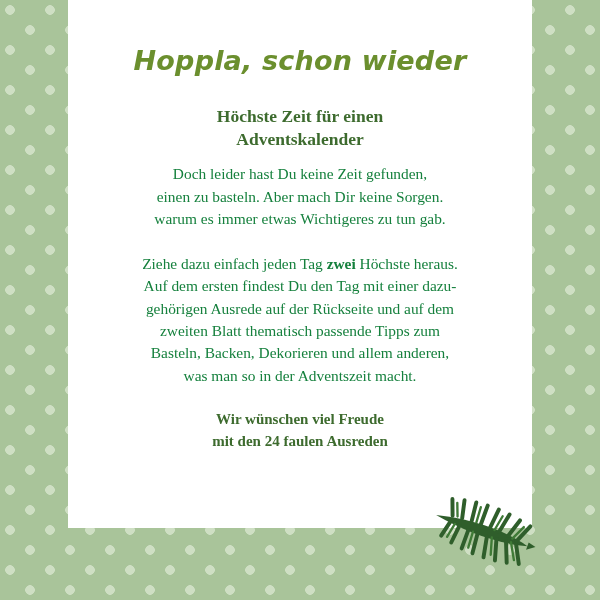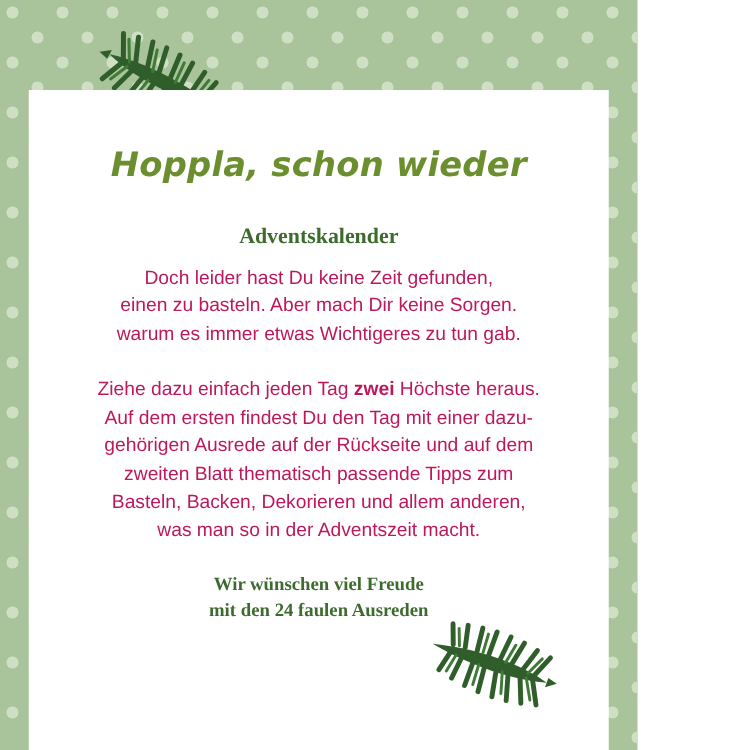--- a/index.html
+++ b/index.html
@@ -9,32 +9,32 @@
   body {
     width: 600px;
     height: 600px;
     background: #ffffff;
     font-family: "Liberation Serif", serif;
     overflow: hidden;
   }
 
   #card {
     position: relative;
-    width: 510px;
+    width: 600px;
     height: 600px;
     box-sizing: border-box;
     background-color: #a9c49a;
     
     background-image:
       radial-gradient(circle at 10px 10px, #cfdfc4 4.6px, transparent 5px),
       radial-gradient(circle at 30px 30px, #cfdfc4 4.6px, transparent 5px);
     background-size: 40px 40px, 40px 40px;
     background-position: 0 0, 0 0;
     display: flex;
-    align-items: flex-end;
+    align-items: flex-start;
     justify-content: center;
   }
 
   #paper {
     position: relative;
     width: 464px;
     height: 528px;
     background: #ffffff;
     box-sizing: border-box;
     padding: 44px 40px 30px 40px;
@@ -57,22 +57,22 @@
   .subhead {
     color: #3d6b2e;
     font-family: "Liberation Serif", serif;
     font-weight: bold;
     font-size: 17.5px;
     line-height: 1.33;
     margin: 0 0 12px 0;
   }
 
   .body-text {
-    color: #be185d;
-    font-family: Liberation Sans, sans-serif;
+    color: #15803d;
+    font-family: Liberation Serif, serif;
     font-size: 15.4px;
     line-height: 1.46;
     margin: 0 0 22px 0;
   }
 
   .body-text .b {
     font-weight: bold;
   }
 
   .closing {
@@ -142,20 +142,21 @@
     </g>
   </svg>
 
   <div id="paper">
 
     <div class="headline">
       <div>Hoppla, schon wieder</div>
     </div>
 
     <div class="subhead">
+      <div>Höchste Zeit für einen</div>
       <div>Adventskalender</div>
     </div>
 
     <div class="body-text">
       <div>Doch leider hast Du keine Zeit gefunden,</div>
       <div>einen zu basteln. Aber mach Dir keine Sorgen.</div>
       <div>warum es immer etwas Wichtigeres zu tun gab.</div>
     </div>
 
 

